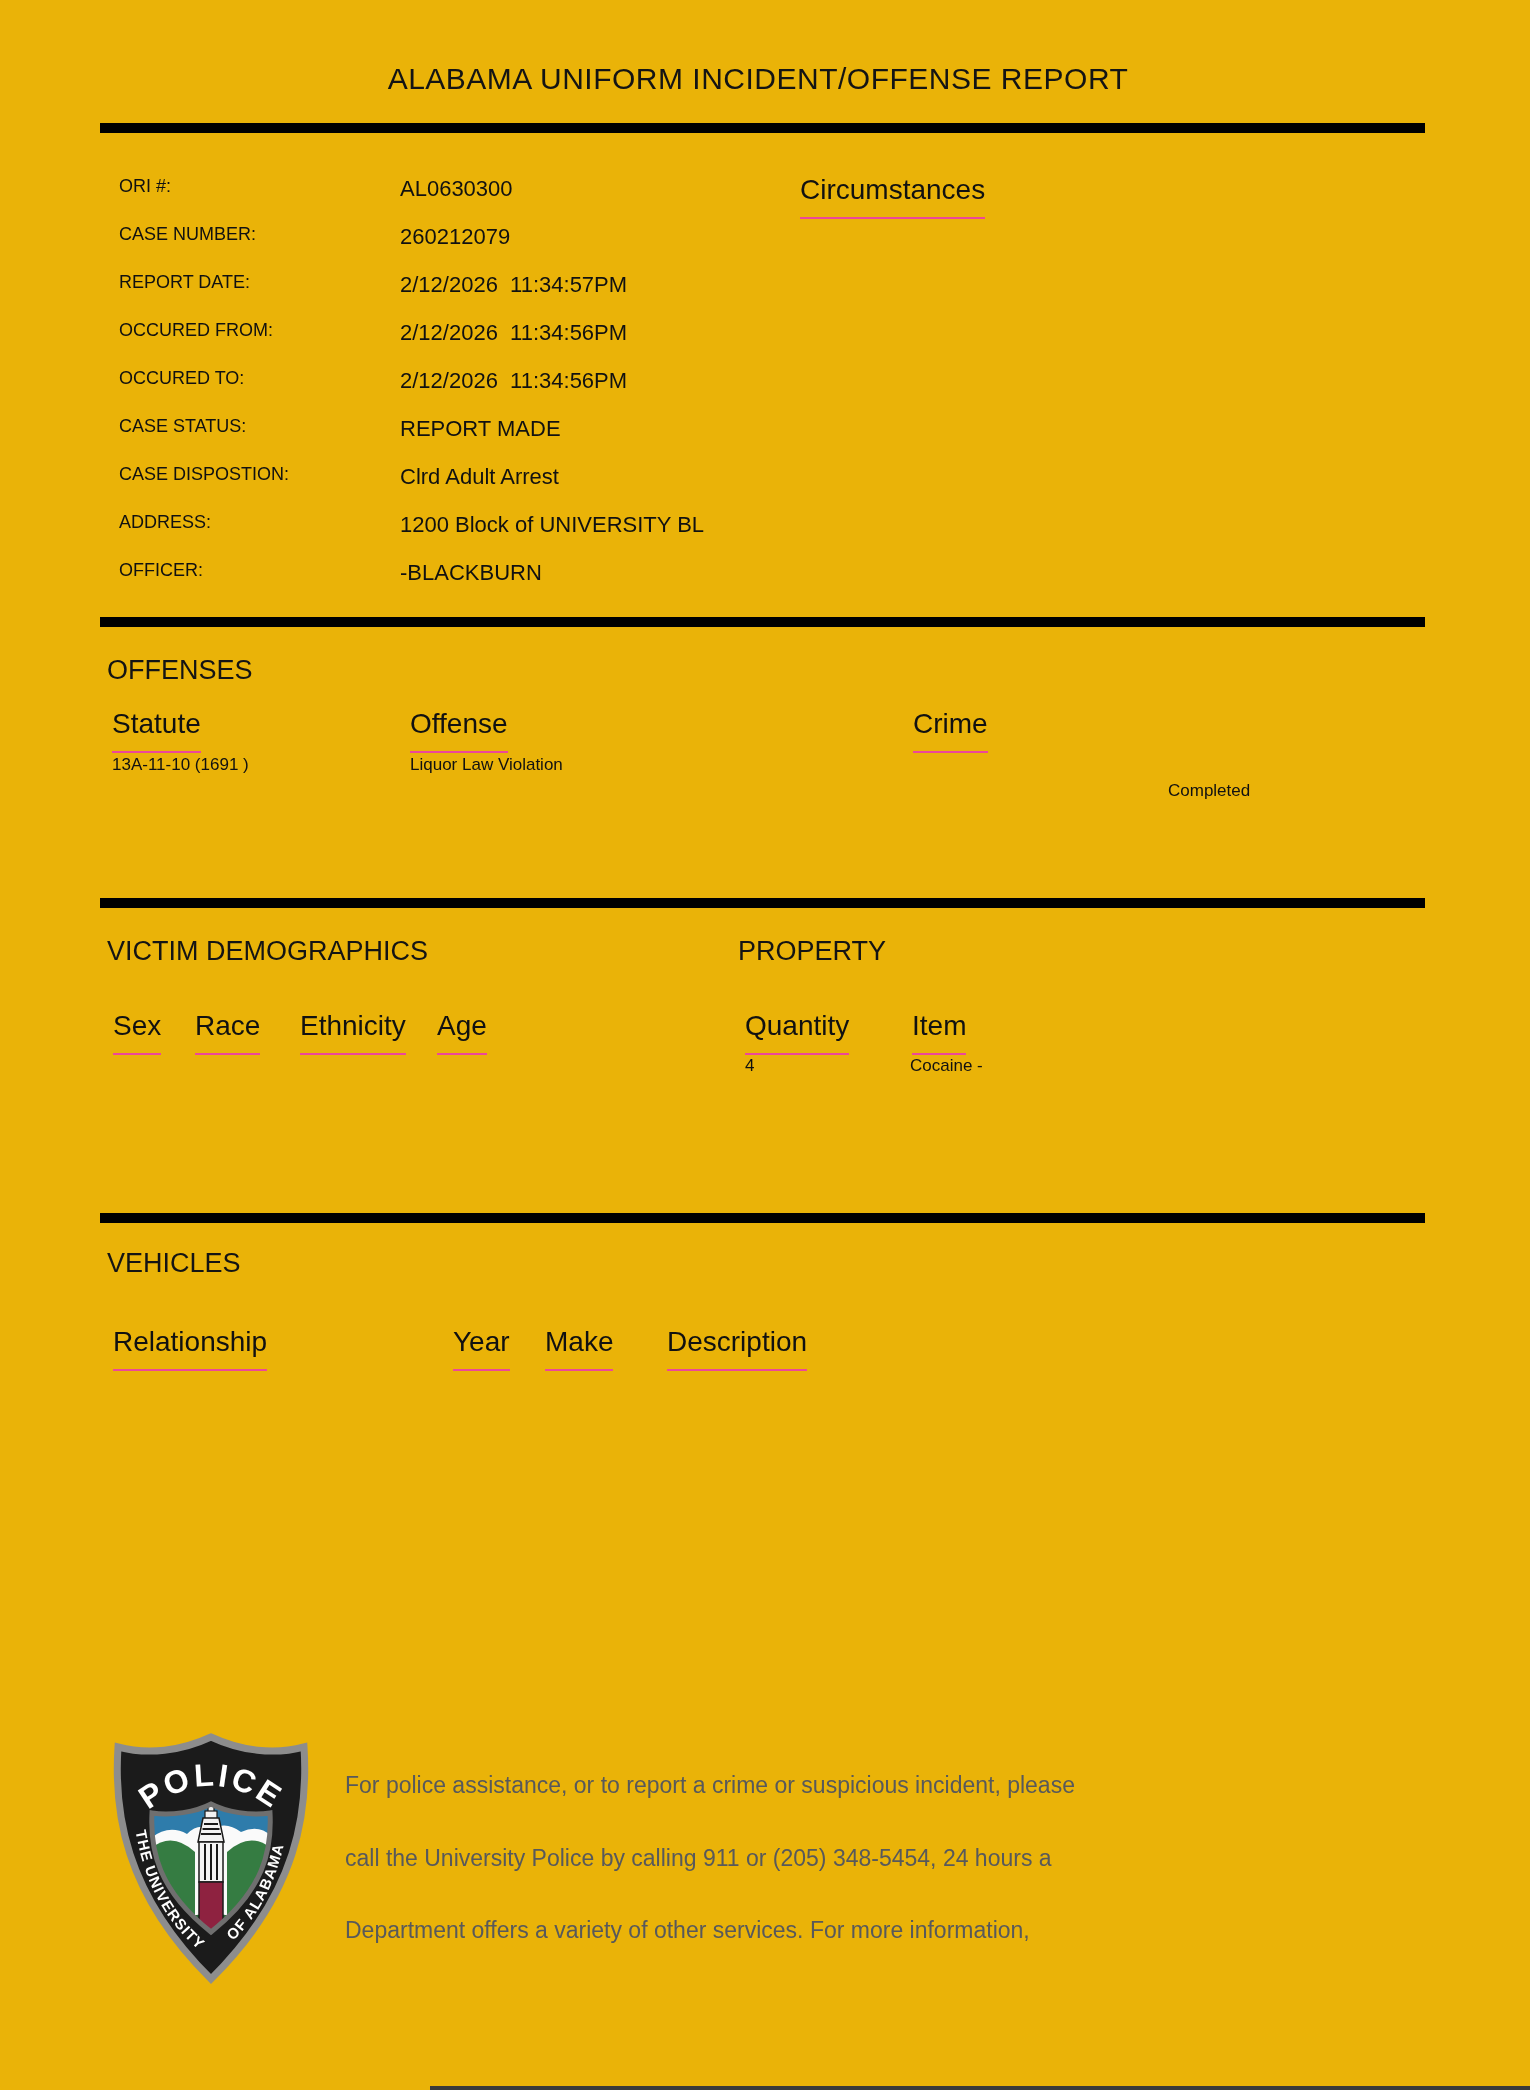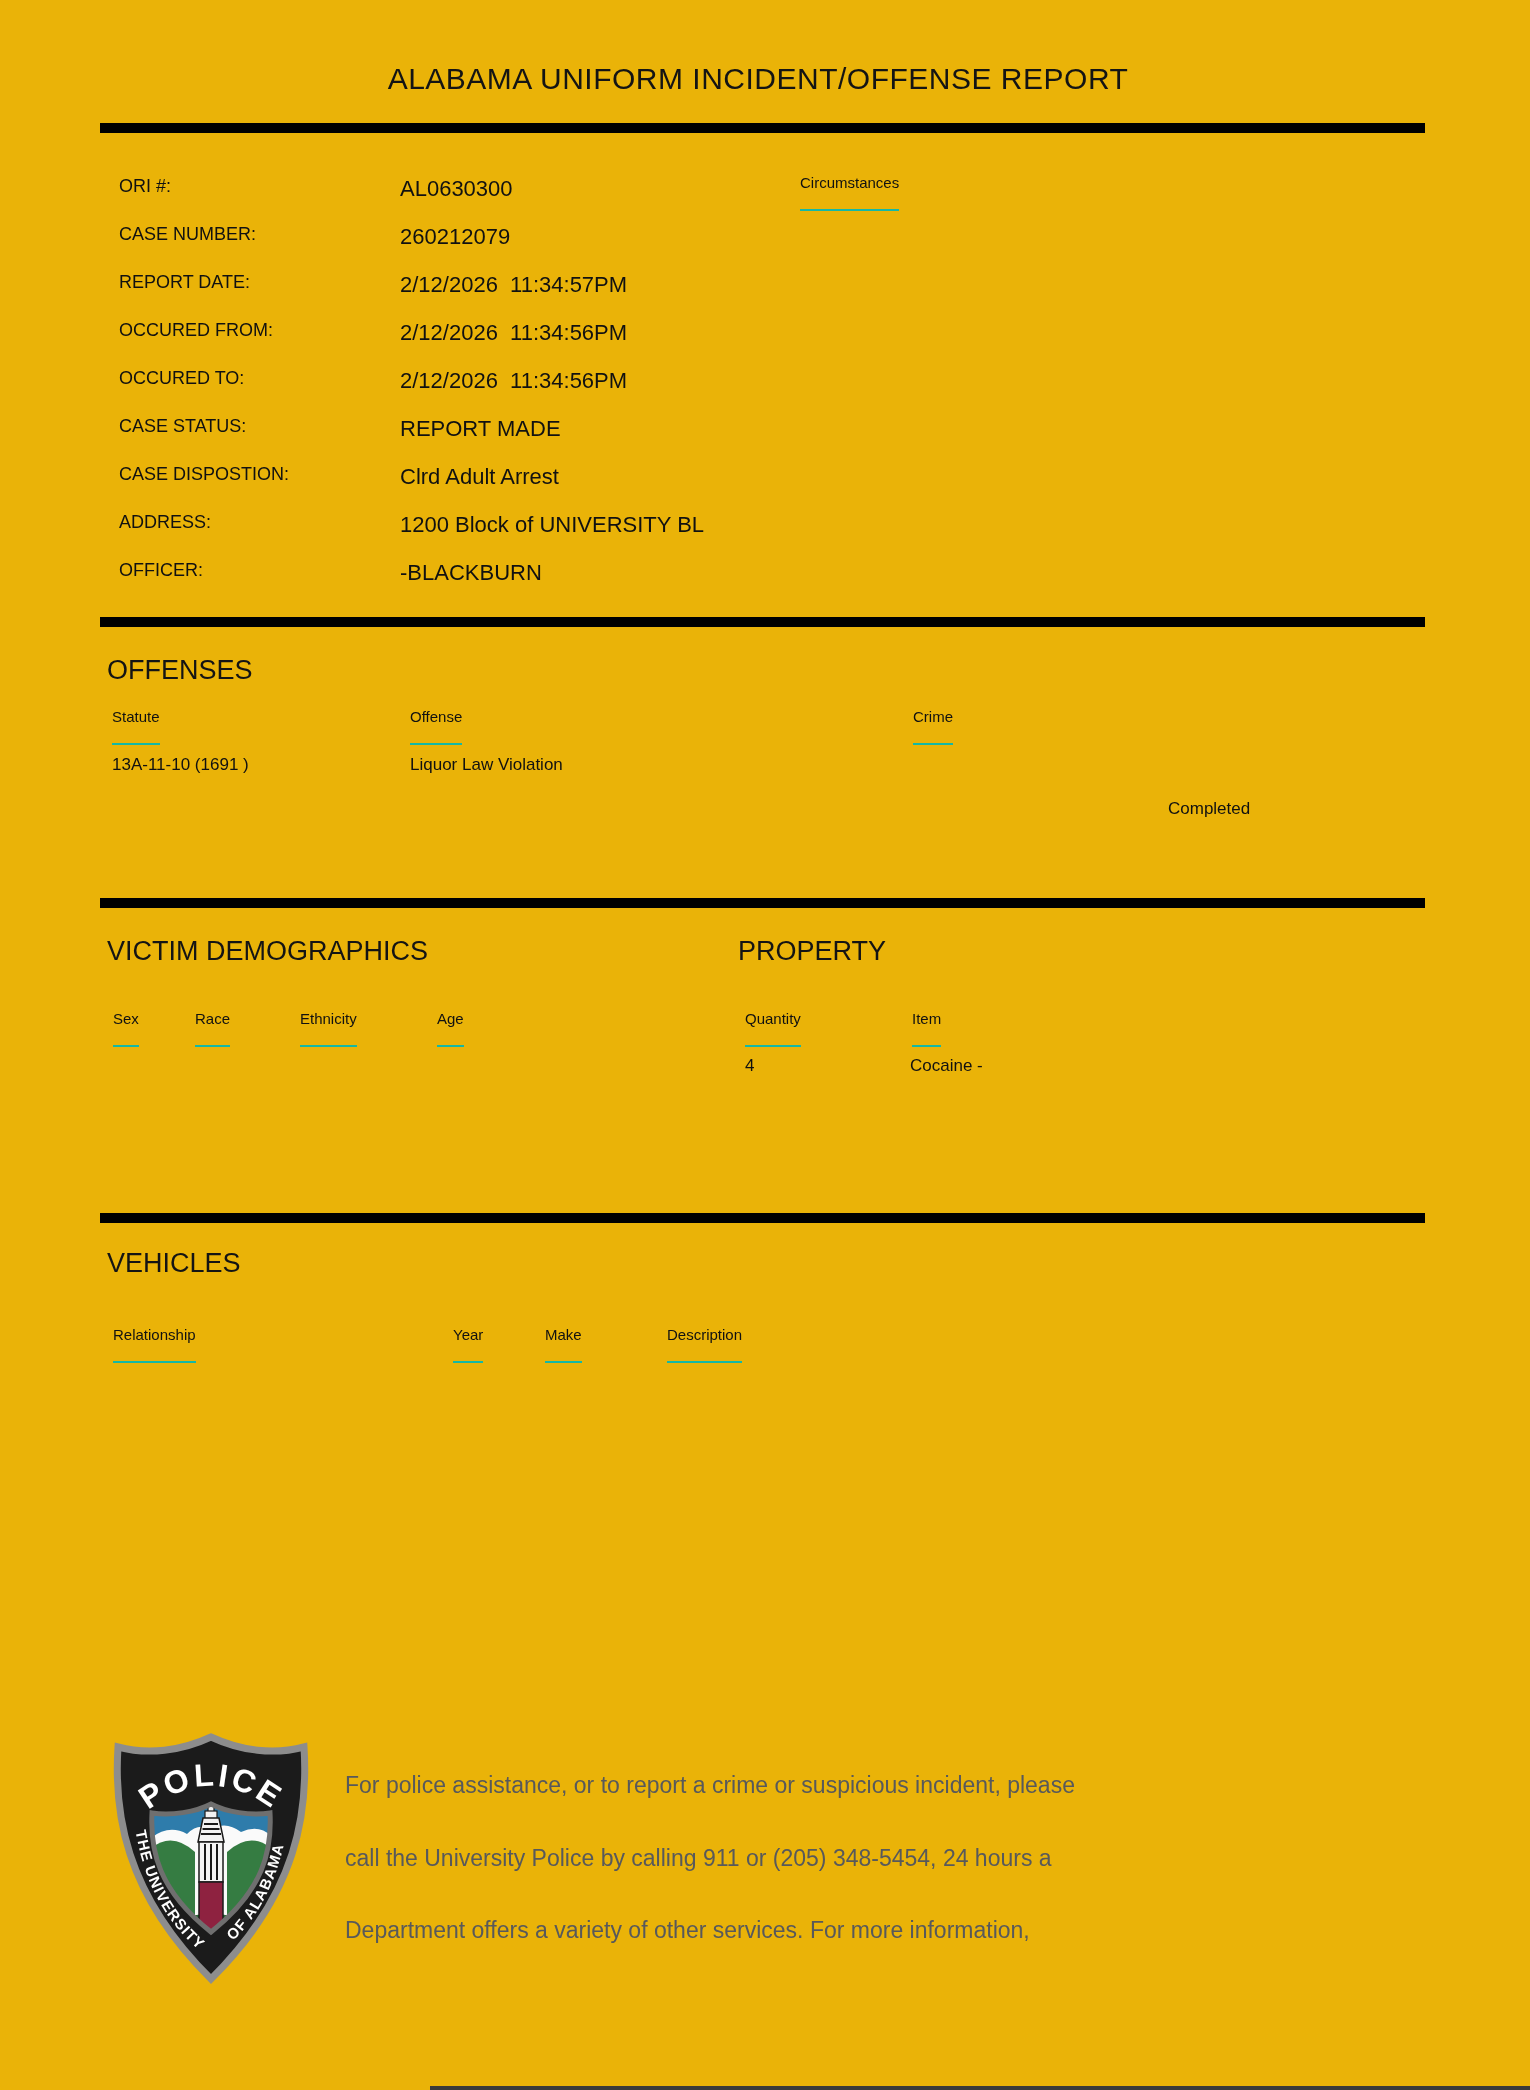--- a/index.html
+++ b/index.html
@@ -3,21 +3,21 @@
 <meta charset="utf-8">
 <style>
   html,body{margin:0;padding:0;background:#ffffff;}
   .page{position:relative;width:1530px;height:2090px;background:#eab308;overflow:hidden;
         font-family:"Liberation Sans",sans-serif;color:#111111;}
   .abs{position:absolute;line-height:1.15;white-space:pre;}
   .title{font-size:30px;letter-spacing:0.5px;color:#141414;text-align:center;}
   .rule{position:absolute;left:100px;width:1325px;height:10px;background:#000000;}
   .flabel{font-size:18px;margin-left:12px;}
   .fvalue{font-size:22px;}
-  .colhead{font-size:15px;border-bottom:2px solid #14b8a6;padding-bottom:18px;}
+  .colhead{font-size:28px;border-bottom:2px solid #ec4899;padding-bottom:11px;}
   .cell{font-size:17px;}
   .section{font-size:27px;color:#141414;}
   .footer-line{font-size:23px;line-height:36px;color:#58595b;white-space:pre;}
   .bottom-edge{position:absolute;left:430px;right:0;bottom:0;height:4px;background:#3a3a3a;}
 </style>
 </head>
 <body>
 
 <div class="page">
 
@@ -59,21 +59,21 @@
   <div class="rule" style="top:617px;"></div>
 
   <div>
     <div class="abs section" style="left:107px;top:655px;">OFFENSES</div>
     <span class="abs colhead" style="left:112px;top:708px;">Statute</span>
     <span class="abs colhead" style="left:410px;top:708px;">Offense</span>
     <span class="abs colhead" style="left:913px;top:708px;">Crime</span>
     <div>
       <span class="abs cell" style="left:112px;top:755px;">13A-11-10 (1691 )</span>
       <span class="abs cell" style="left:410px;top:755px;">Liquor Law Violation</span>
-      <span class="abs cell" style="left:1168px;top:799px;">Completed</span>
+      <span class="abs cell" style="left:1168px;top:781px;">Completed</span>
     </div>
   </div>
 
   <div class="rule" style="top:898px;"></div>
 
   <div>
     <div class="abs section" style="left:107px;top:936px;">VICTIM DEMOGRAPHICS</div>
     <span class="abs colhead" style="left:113px;top:1010px;">Sex</span>
     <span class="abs colhead" style="left:195px;top:1010px;">Race</span>
     <span class="abs colhead" style="left:300px;top:1010px;">Ethnicity</span>

